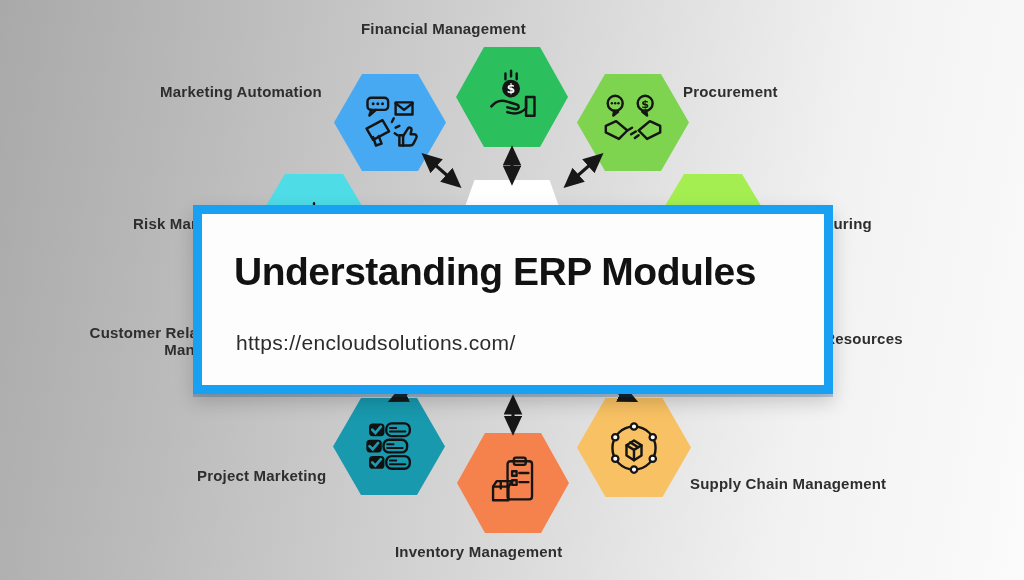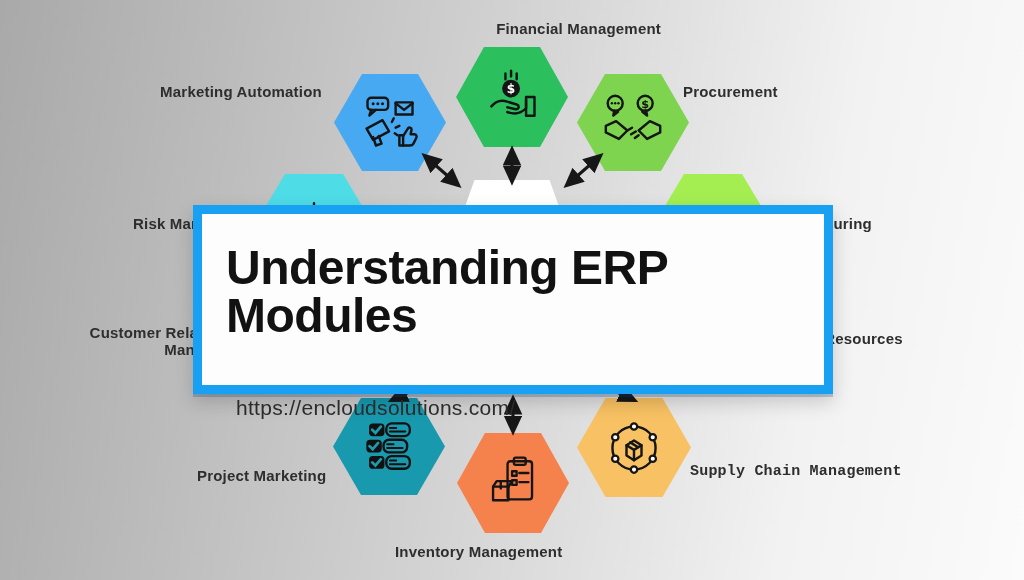--- a/index.html
+++ b/index.html
@@ -22,54 +22,54 @@
   }
   .label.wrap{white-space:normal;line-height:17px;}
   #arrow-layer{position:absolute;left:0;top:0;z-index:2;}
   #overlay-card{
     position:absolute;left:193px;top:205px;width:640px;height:189px;
     box-sizing:border-box;border:9px solid #18a0f2;background:#fdfdfe;
     z-index:10;box-shadow:0 3px 0 rgba(10,70,130,.25),0 8px 18px rgba(0,0,0,.18);
     padding:30px 0 0 24px;
   }
   #card-title{
-    font-size:48px;font-weight:800;color:#121212;letter-spacing:-.5px;
-    margin:0;line-height:1.0;
+    font-size:39px;font-weight:800;color:#121212;letter-spacing:-.5px;
+    margin:8px;line-height:1.0;
   }
   #card-url{
-    font-size:21px;font-weight:400;color:#2b2b2b;margin:56px 0 0 10px;
+    font-size:21px;font-weight:400;color:#2b2b2b;margin:40px 0 0 10px;
     letter-spacing:.3px;
   }
   .stroke{fill:none;stroke:#151515;stroke-width:2.6;stroke-linecap:round;stroke-linejoin:round;}
 </style>
 </head>
 <body>
 
-<div class="label" style="left:361px;top:20px;width:300px;text-align:right;">Financial Management</div>
+<div class="label" style="left:361px;top:20px;width:300px;text-align:left;">Financial Management</div>
 
 <div class="label" style="left:141px;top:83px;width:200px;text-align:center;">Marketing Automation</div>
 
 <div class="label" style="left:683px;top:83px;">Procurement</div>
 
 <div class="label" style="left:133px;top:215px;">Risk Management</div>
 
 <div class="label" style="left:766px;top:215px;">Manufacturing</div>
 
 <div class="label wrap" style="left:58px;top:324px;width:200px;text-align:right;">
   <span>Customer Relationship</span><br>
   <span>Management</span>
 </div>
 
 <div class="label" style="left:768px;top:330px;">Human Resources</div>
 
 <div class="label" style="left:197px;top:467px;">Project Marketing</div>
 
 <div class="label" style="left:395px;top:543px;width:240px;text-align:left;">Inventory Management</div>
 
-<div class="label" style="left:690px;top:463px;font-family:Liberation Mono, monospace;">Supply Chain Management</div>
+<div class="label" style="left:690px;top:475px;">Supply Chain Management</div>
 
 <div class="hex" style="left: 437px; top: 180px; width: 150px; height: 210px; background: rgb(255, 255, 255);"></div>
 
 <div class="hex" style="left: 456px; top: 47px; width: 112px; height: 100px; background: rgb(43, 191, 94);">
   <svg width="60" height="60" viewBox="0 0 64 64">
     <g class="stroke">
       <path d="M25 7v6M31 4v6M37 7v6"></path>
       <path d="M10 42c5-6 11-7 17-5l10 3c3 1 3 5-1 5l-9-2"></path>
       <path d="M27 48c8 3 14 2 20-4v-9"></path>
       <rect x="47" y="32" width="9" height="20"></rect>

